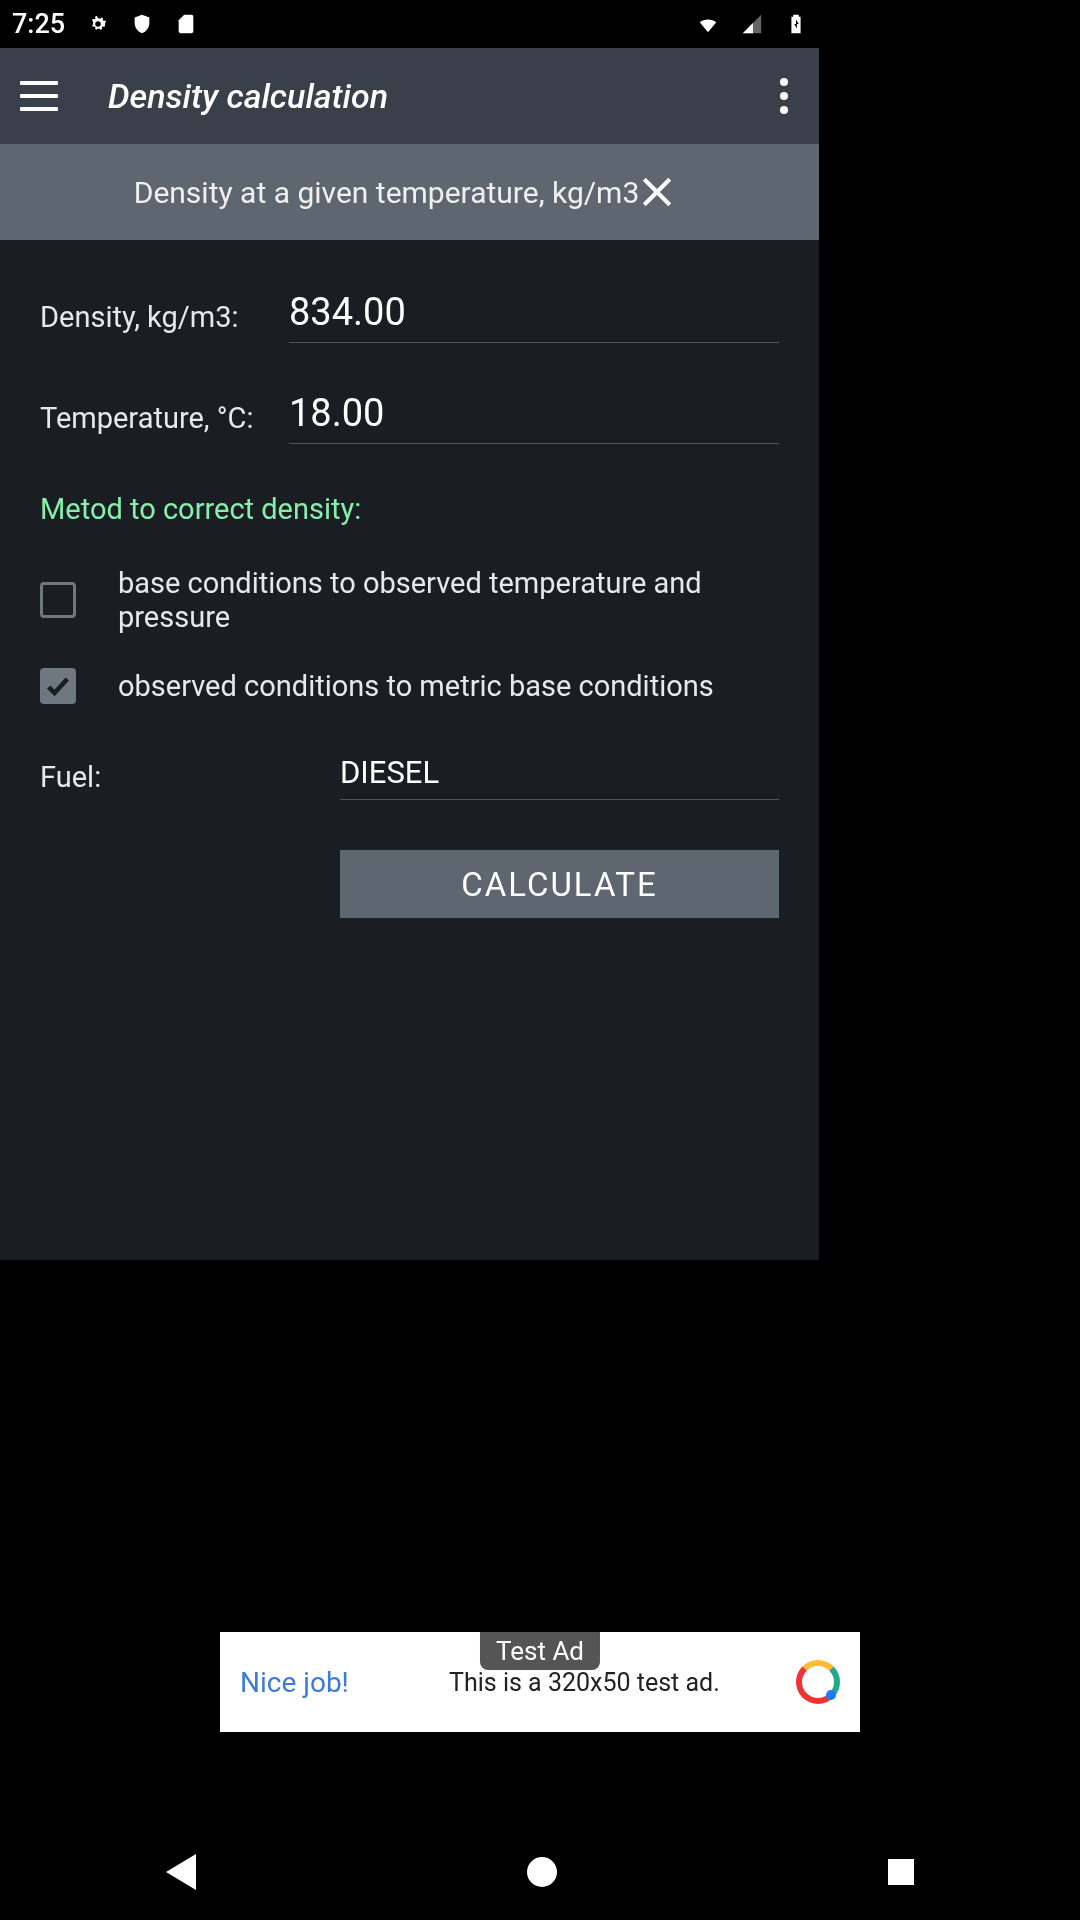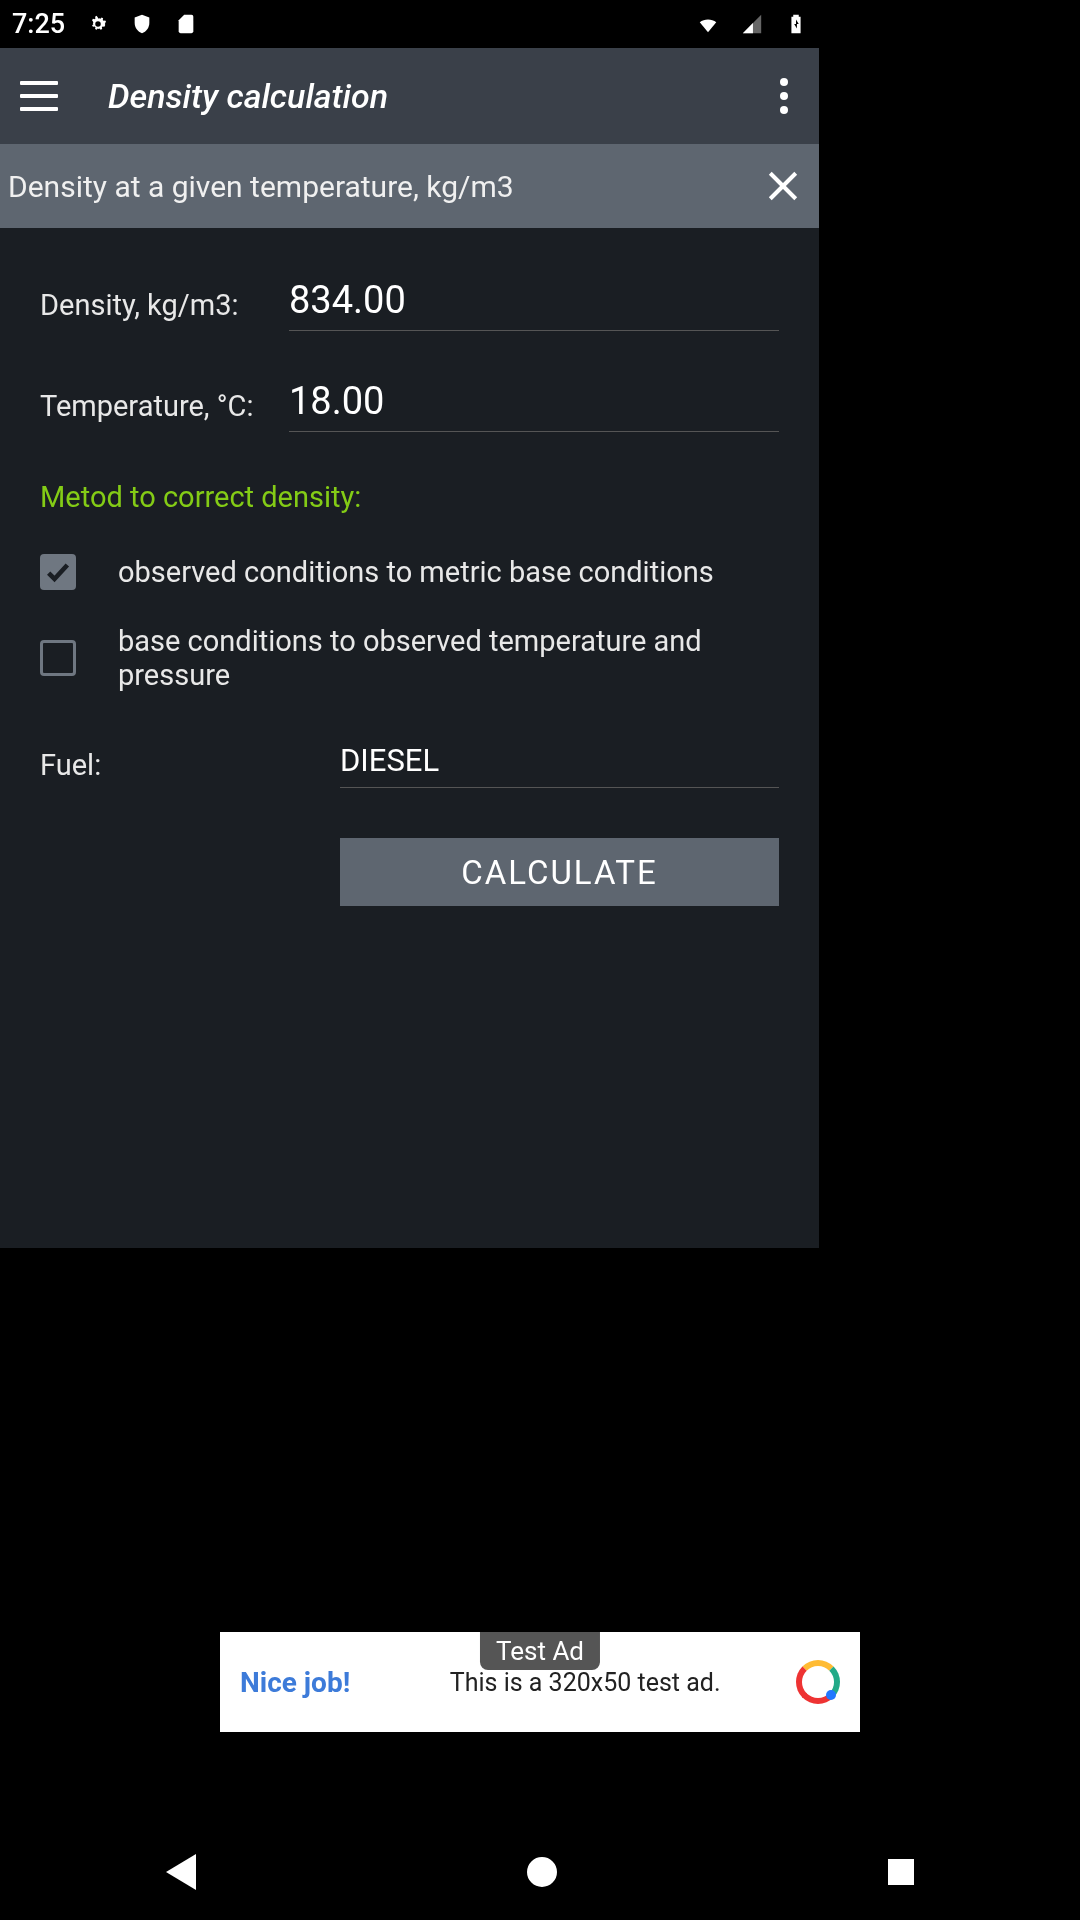--- a/index.html
+++ b/index.html
@@ -12,50 +12,50 @@
 
 
 .app-bar { height: 96px; background: #3a4049; display: flex; align-items: center; padding: 0 20px; }
 .app-bar .title { font-size: 34px; font-weight: 500; margin-left: 50px; flex: 1; font-style: italic; }
 .hamburger { width: 38px; height: 30px; display: flex; flex-direction: column; justify-content: space-between; }
 .hamburger span { height: 4px; background: #fff; border-radius: 1px; }
 .kebab { width: 10px; height: 40px; display: flex; flex-direction: column; justify-content: space-between; align-items: center; padding: 2px 0; margin-right: 10px; }
 .kebab span { width: 8px; height: 8px; background: #fff; border-radius: 50%; }
 
 
-.banner { height: 84px; background: #5e6670; display: flex; align-items: center; justify-content: space-between; padding: 0 18px 0 8px; }
+.banner { height: 96px; background: #5e6670; display: flex; align-items: center; justify-content: center; padding: 0 18px 0 8px; }
 .banner-text { font-size: 30px; color: #f0f0f0; }
 .close-x { width: 36px; height: 36px; position: relative; }
 .close-x::before, .close-x::after { content:""; position:absolute; left:50%; top:0; width:4px; height:100%; background:#fff; transform-origin:center; }
 .close-x::before { transform: translateX(-50%) rotate(45deg); }
 .close-x::after  { transform: translateX(-50%) rotate(-45deg); }
 
 
 .main { background: #1a1e23; padding: 50px 40px 0 40px; height: calc(1456px - 48px - 96px - 96px - 96px - 100px); position: relative; }
 .row { display: flex; align-items: center; margin-bottom: 48px; }
 .row-label { width: 300px; font-size: 29px; color: #e8e8e8; }
 .row-input { flex: 1; font-size: 38px; color: #fff; border: none; background: transparent; border-bottom: 1px solid #555; padding-bottom: 8px; }
-.method-title { font-size: 29px; color: #84cc16; margin-top: 40px; margin-bottom: 40px; }
+.method-title { font-size: 29px; color: #86efac; margin-top: 40px; margin-bottom: 40px; }
 
 .check-row { display: flex; align-items: center; margin-bottom: 34px; gap: 42px; }
 .check-box { width: 36px; height: 36px; border-radius: 4px; display:flex; align-items:center; justify-content:center; flex-shrink:0; }
 .check-box.checked { background:#6f7781; }
 .check-box.unchecked { border: 3px solid #6f7781; }
 .check-box.checked svg { width: 28px; height: 28px; stroke:#1a1e23; stroke-width:4; fill:none; }
 .check-label { font-size: 29px; color: #e8e8e8; }
 
 .fuel-row { display:flex; align-items:center; margin-top: 50px; margin-bottom: 50px; }
 .fuel-row .row-input { font-size: 31px; }
 
 .calc-button { margin-left: 300px; width: calc(100% - 300px); height: 68px; background:#5e6670; border:none; color:#fff; font-size:33px; letter-spacing:2px; }
 
 
 .ad-wrap { position:absolute; bottom:188px; left:0; right:0; display:flex; justify-content:center; }
 .ad { width:640px; height:100px; background:#fff; display:flex; align-items:center; position:relative; padding:0 20px; }
-.ad-left { color:#3d7bd9; font-size:28px; font-weight:700; margin-right:24px; }
+.ad-left { color:#3d7bd9; font-size:28px; font-weight:400; margin-right:24px; }
 .ad-center { color:#222; font-size:25px; flex:1; text-align:center; }
 .ad-badge { position:absolute; top:0; left:50%; transform:translateX(-50%); background:#555; color:#fff; font-size:26px; padding:4px 16px; border-radius:0 0 8px 8px; }
 .ad-logo { width:44px; height:44px; border-radius:50%; border:6px solid #e33; border-top-color:#fb3; border-right-color:#2a8; position:relative;}
 .ad-logo::after{content:""; position:absolute; right:-2px; bottom:-2px; width:10px; height:10px; background:#27f; border-radius:50%;}
 
 
 .nav-bar { position:absolute; bottom:0; left:0; right:0; height:96px; background:#000; display:flex; justify-content:space-around; align-items:center; }
 .nav-back { width:0; height:0; border-top:18px solid transparent; border-bottom:18px solid transparent; border-right:30px solid #fff; }
 .nav-home { width:30px; height:30px; border:3px solid #fff; border-radius:50%; background:#fff; }
 .nav-recent { width:26px; height:26px; background:#fff; }
@@ -118,31 +118,31 @@
 
   <div class="row">
     <div class="row-label">Temperature, °C:</div>
     <input class="row-input" value="18.00" style="">
   </div>
 
 
   <div class="method-title">Metod to correct density:</div>
 
   <div class="check-row">
+    <div class="check-box unchecked"></div>
+    <div class="check-label">base conditions to observed temperature and pressure</div>
+  </div>
+
+  <div class="check-row">
     <div class="check-box checked">
       <svg viewBox="0 0 24 24">
           <polyline points="4 13 9 18 20 6"></polyline>
         </svg>
     </div>
     <div class="check-label">observed conditions to metric base conditions</div>
-  </div>
-
-  <div class="check-row">
-    <div class="check-box unchecked"></div>
-    <div class="check-label">base conditions to observed temperature and pressure</div>
   </div>
 
   <div class="fuel-row">
     <div class="row-label">Fuel:</div>
     <input class="row-input" value="DIESEL" style="">
   </div>
 
   <button class="calc-button">CALCULATE</button>
 
 </div>

